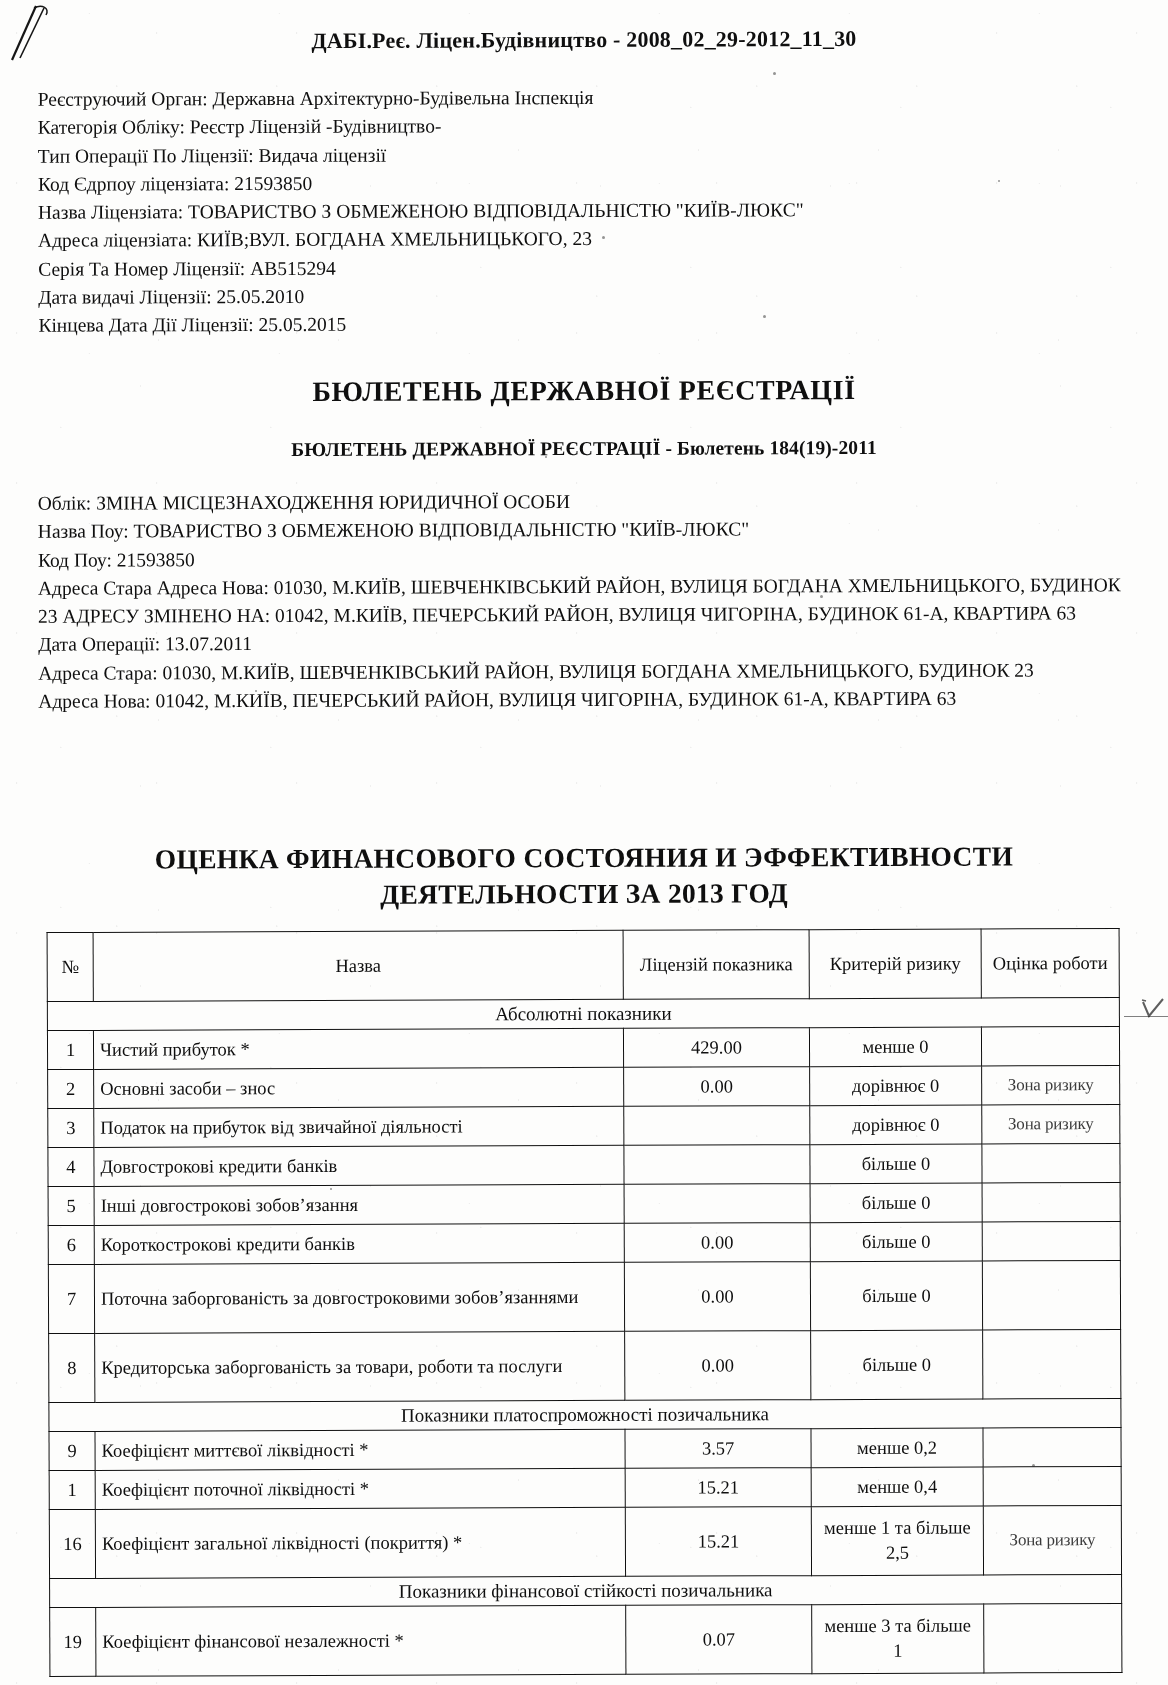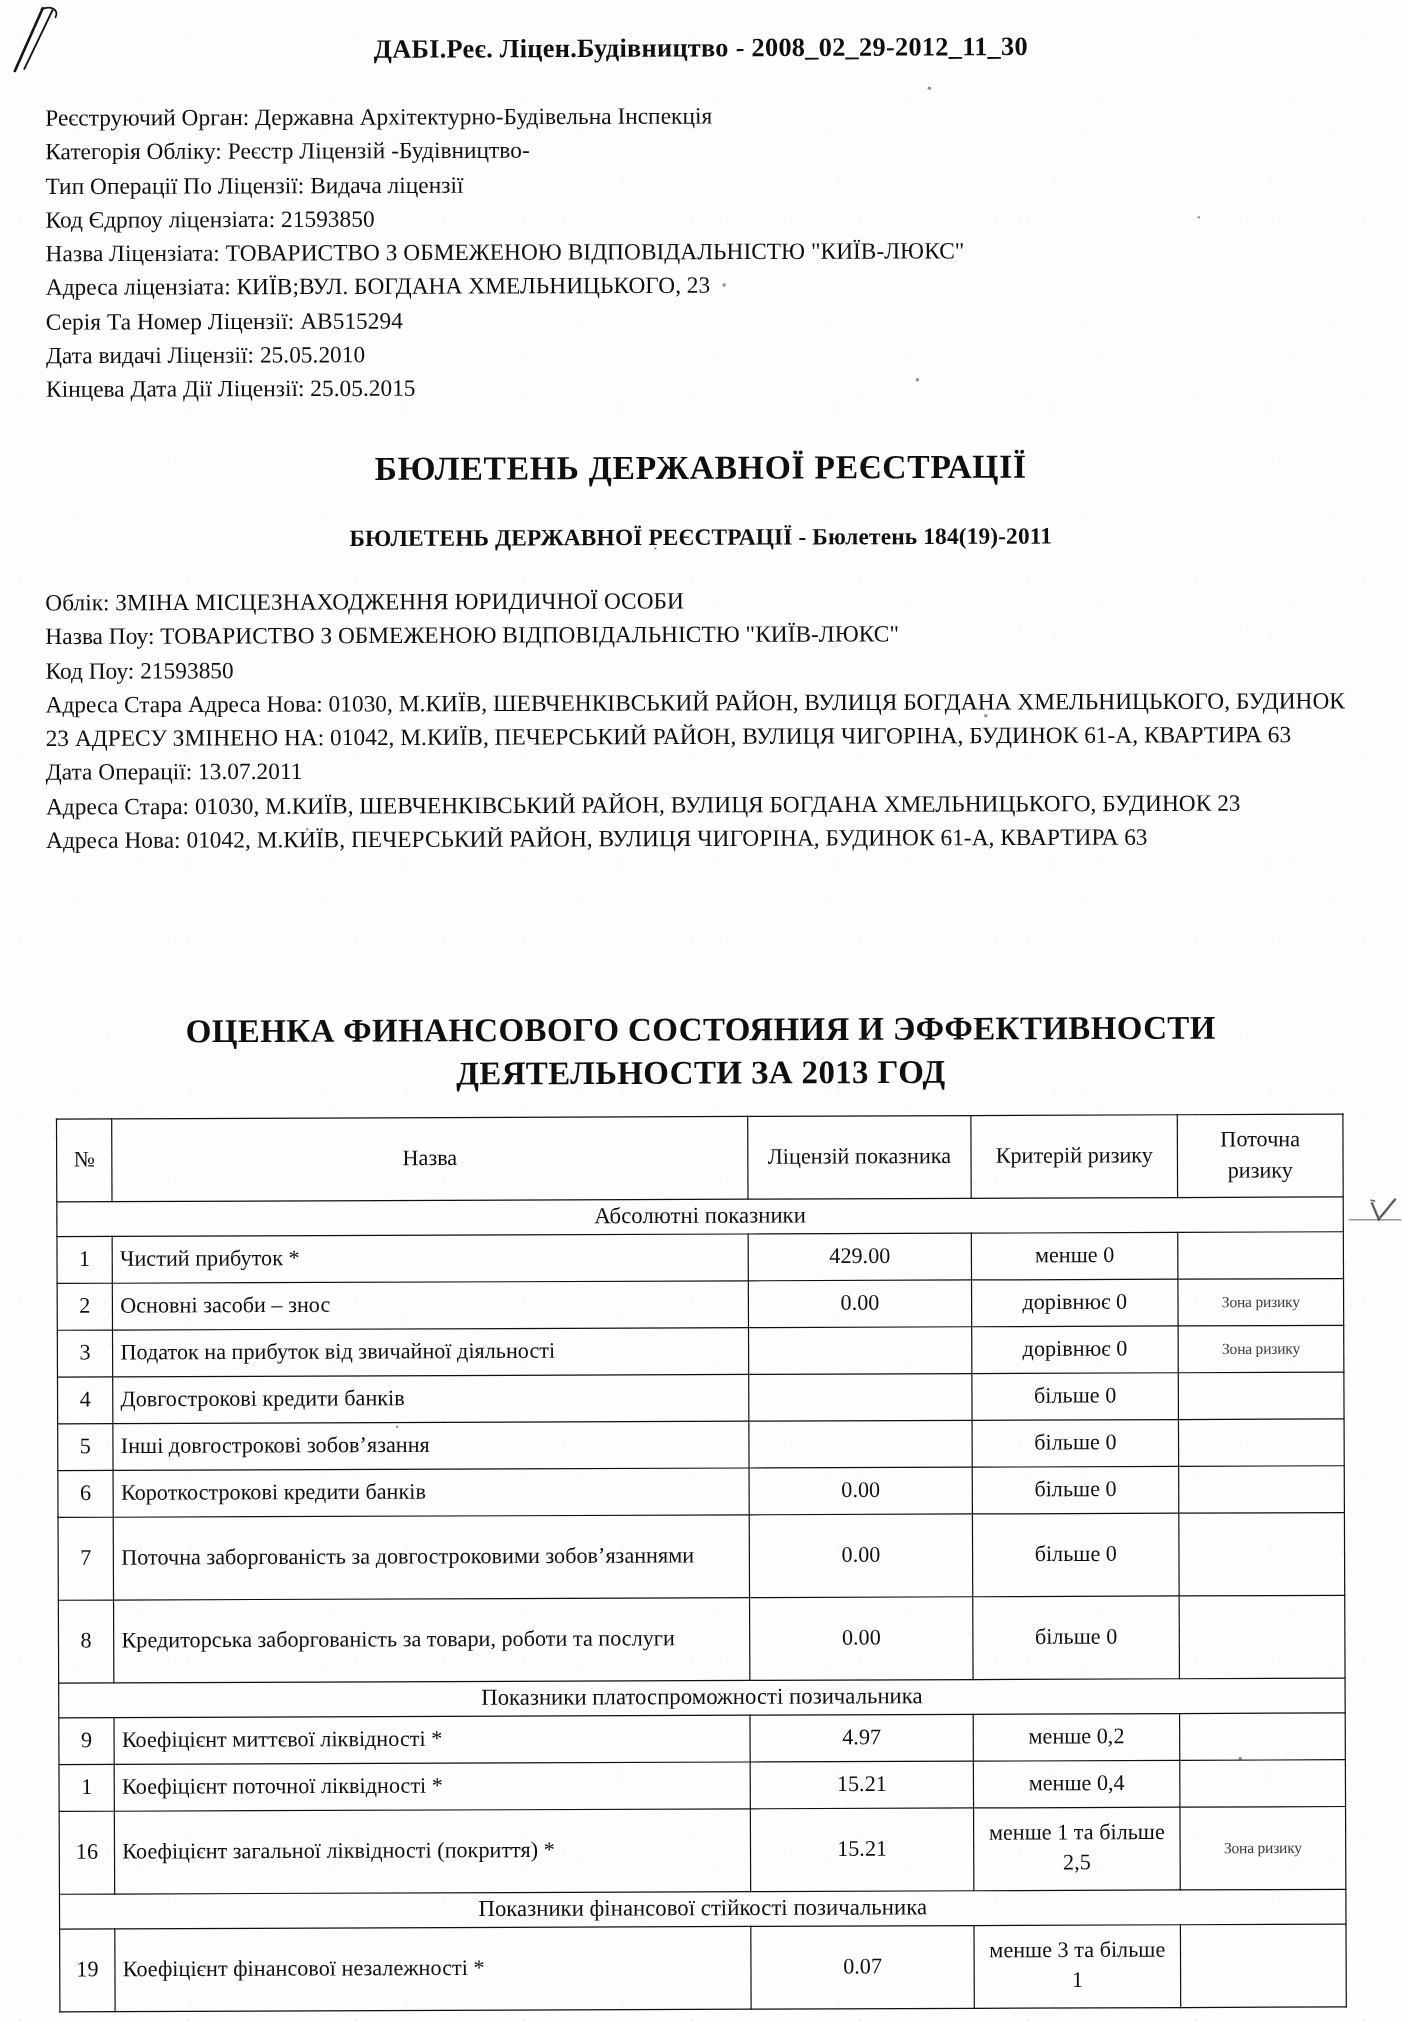--- a/index.html
+++ b/index.html
@@ -134,21 +134,21 @@
   .section-row td {
     text-align: center;
     font-weight: bold;
     font-size: 19px;
     padding: 4px 0 5px;
   }
   .r-tall td { height: 62px; }
   .r-norm td { height: 32px; }
   .cell-2line { line-height: 25px; }
   .risk-zone {
-    font-size: 13px;
+    font-size: 17px;
     letter-spacing: -.2px;
     opacity: .82;
   }
 
   
   .speck {
     position: absolute;
     background: #2b2b2b;
     border-radius: 50%;
     opacity: .5;
@@ -219,21 +219,21 @@
           <col class="col-value">
           <col class="col-crit">
           <col class="col-risk">
       </colgroup>
       <thead>
         <tr>
           <th class="col-no">№</th>
           <th class="col-name">Назва</th>
           <th class="col-value">Ліцензій показника</th>
           <th class="col-crit">Критерій ризику</th>
-          <th class="col-risk">Поточна ризику</th>
+          <th class="col-risk">Оцінка роботи</th>
         </tr>
       </thead>
       <tbody id="fin-body">
           <tr class="section-row">
             <td colspan="5">Абсолютні показники</td>
           </tr>
           <tr class="r-norm">
             <td class="col-no">1</td>
             <td class="col-name">Чистий прибуток *</td>
             <td class="col-value">429.00</td>
@@ -288,21 +288,21 @@
             <td class="col-value">0.00</td>
             <td class="col-crit">більше 0</td>
             <td class="col-risk"></td>
           </tr>
           <tr class="section-row">
             <td colspan="5">Показники платоспроможності позичальника</td>
           </tr>
           <tr class="r-norm">
             <td class="col-no">9</td>
             <td class="col-name">Коефіцієнт миттєвої ліквідності *</td>
-            <td class="col-value">4.97</td>
+            <td class="col-value">3.57</td>
             <td class="col-crit">менше 0,2</td>
             <td class="col-risk"></td>
           </tr>
           <tr class="r-norm">
             <td class="col-no">1</td>
             <td class="col-name">Коефіцієнт поточної ліквідності *</td>
             <td class="col-value">15.21</td>
             <td class="col-crit">менше 0,4</td>
             <td class="col-risk"></td>
           </tr>

